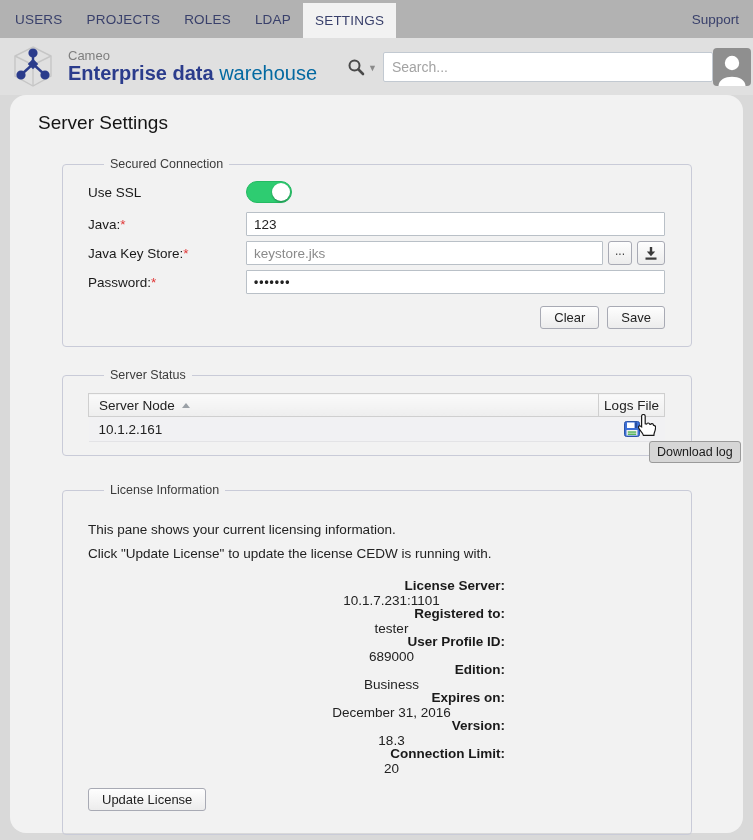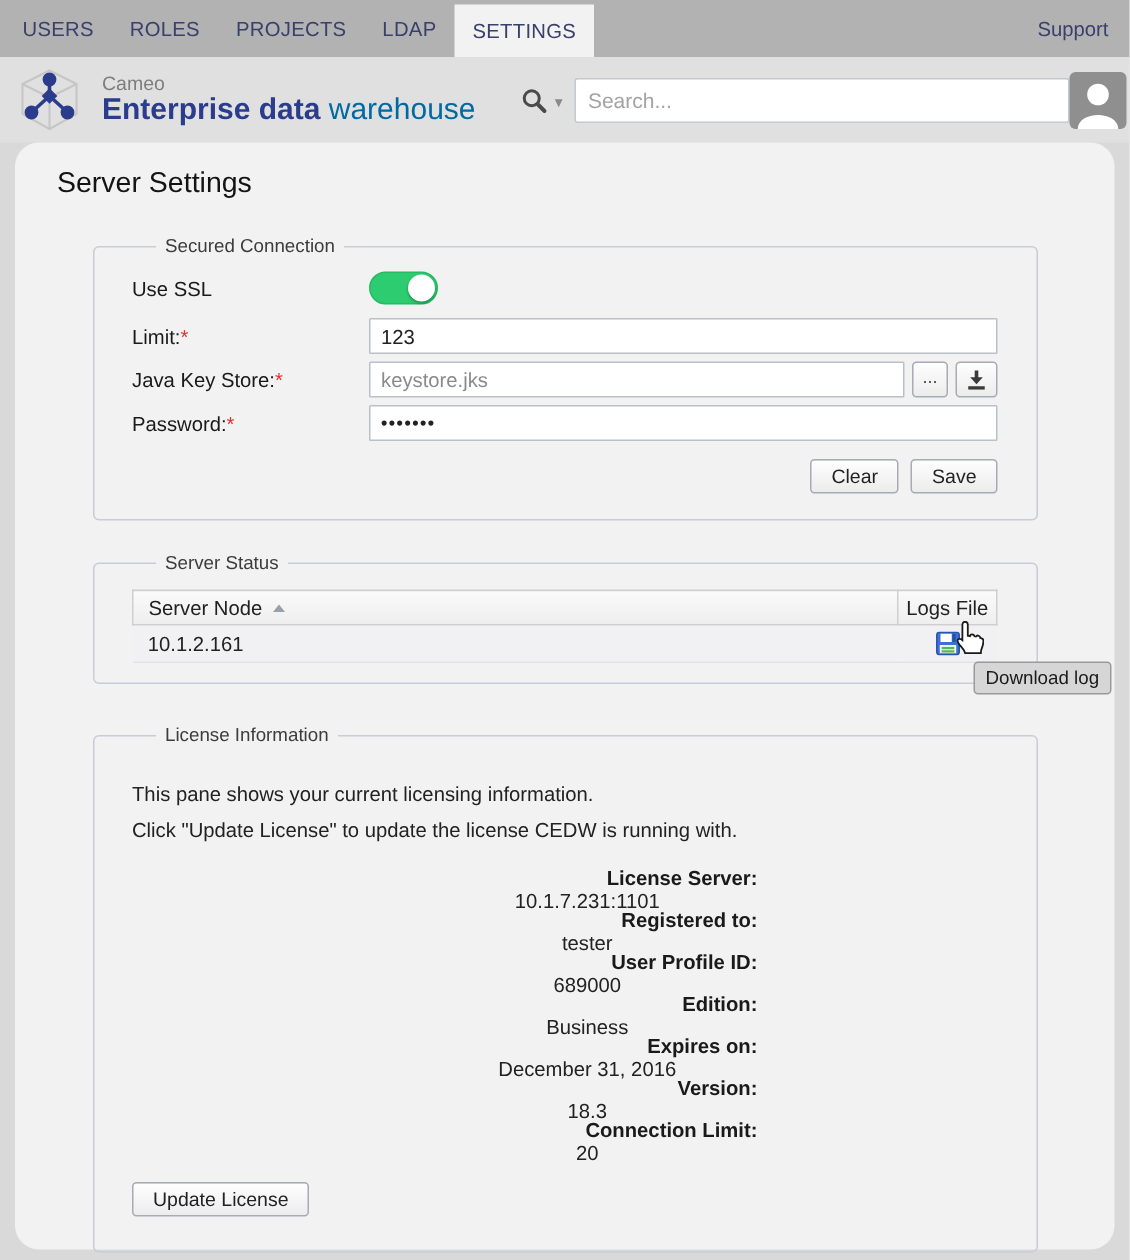--- a/index.html
+++ b/index.html
@@ -148,22 +148,22 @@
   .license-row { display: flex; align-items: center; height: 28px; flex-direction: column; }
   .license-label { width: 257px; text-align: right; font-weight: bold; font-size: 13.5px; color: #1a1a1a; flex-shrink: 0; }
   .license-value { margin-left: 30px; font-size: 13.5px; color: #222; }
   .update-wrap { display: flex; justify-content: flex-start; margin-top: 14px; }
 </style>
 </head>
 <body>
 
 <div class="nav">
   <div class="nav-item">USERS</div>
+  <div class="nav-item">PROJECTS</div>
   <div class="nav-item">ROLES</div>
-  <div class="nav-item">PROJECTS</div>
   <div class="nav-item">LDAP</div>
   <div class="nav-item active">SETTINGS</div>
   <div class="nav-spacer"></div>
   <div class="nav-support">Support</div>
 </div>
 
 <div class="header">
   <span class="logo">
     <svg width="46" height="46" viewBox="0 0 46 46">
       <g stroke="#c6c6c6" fill="none" stroke-width="1.4">
@@ -217,21 +217,21 @@
     <legend>Secured Connection</legend>
 
     <div class="form-row ssl">
       <span class="form-label">Use SSL</span>
       <span class="toggle">
         <span class="toggle-knob"></span>
       </span>
     </div>
 
     <div class="form-row">
-      <span class="form-label"><span>Limit:</span><span class="req">*</span></span>
+      <span class="form-label"><span>Java:</span><span class="req">*</span></span>
       <input class="text-input" type="text" value="123" style="">
     </div>
 
     <div class="form-row">
       <span class="form-label"><span>Java Key Store:</span><span class="req">*</span></span>
       <span class="file-group">
         <input class="text-input disabled" type="text" readonly="" value="keystore.jks" style="">
         <span class="mini-btn browse-btn">...</span>
         <span class="mini-btn download-btn">
           <svg width="14" height="15" viewBox="0 0 14 15">

